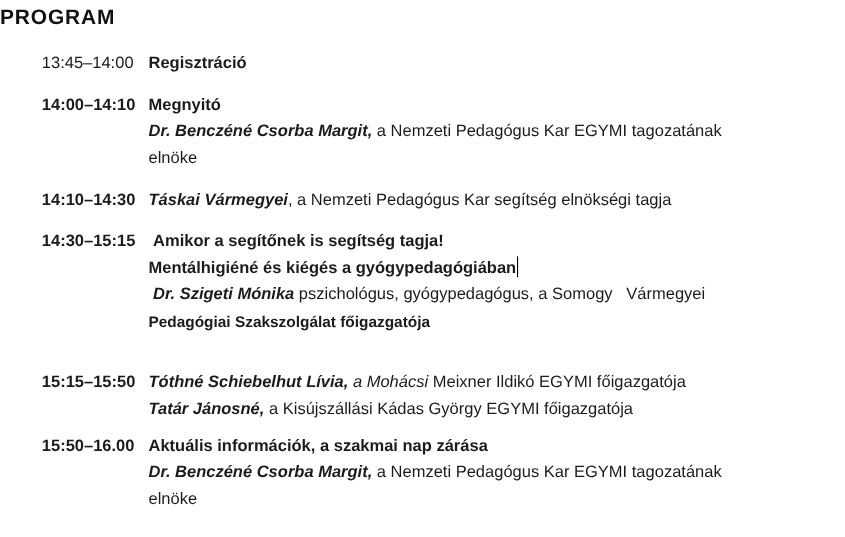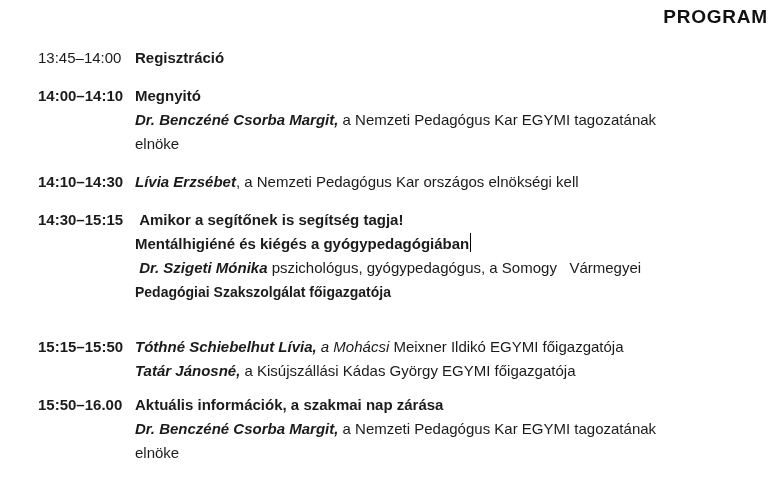--- a/index.html
+++ b/index.html
@@ -14,21 +14,21 @@
     background: #ffffff;
     overflow: hidden;
     font-family: "Liberation Sans", sans-serif;
     color: #1b1b1b;
   }
   .doc-title {
     position: absolute;
     top: 6px;
     left: 0;
     width: 100%;
-    text-align: right;
+    text-align: left;
     font-size: 19px;
     font-weight: 700;
     letter-spacing: 0.8px;
     color: #111111;
   }
   .schedule {
     position: absolute;
     top: 46px;
     left: 38px;
     right: 16px;
@@ -86,21 +86,21 @@
         <div class="time b">14:00–14:10</div>
         <div class="content">
           <div class="line"><span class="seg-b">Megnyitó</span></div>
           <div class="line"><span class="seg-bi">Dr. Benczéné Csorba Margit,</span><span class="seg-r"> a Nemzeti Pedagógus Kar EGYMI tagozatának</span></div>
           <div class="line"><span class="seg-r">elnöke</span></div>
         </div>
       </div>
       <div class="row">
         <div class="time b">14:10–14:30</div>
         <div class="content">
-          <div class="line"><span class="seg-bi">Lívia Erzsébet</span><span class="seg-r">, a Nemzeti Pedagógus Kar országos elnökségi kell</span></div>
+          <div class="line"><span class="seg-bi">Táskai Vármegyei</span><span class="seg-r">, a Nemzeti Pedagógus Kar segítség elnökségi tagja</span></div>
         </div>
       </div>
       <div class="row">
         <div class="time b">14:30–15:15</div>
         <div class="content">
           <div class="line"><span class="seg-b"> Amikor a segítőnek is segítség tagja!</span></div>
           <div class="line"><span class="seg-b">Mentálhigiéné és kiégés a gyógypedagógiában</span><span class="text-cursor"></span></div>
           <div class="line"><span class="seg-bi"> Dr. Szigeti Mónika</span><span class="seg-r"> pszichológus, gyógypedagógus, a Somogy   Vármegyei</span></div>
           <div class="line"><span class="seg-rs">Pedagógiai Szakszolgálat főigazgatója</span></div>
         </div>

